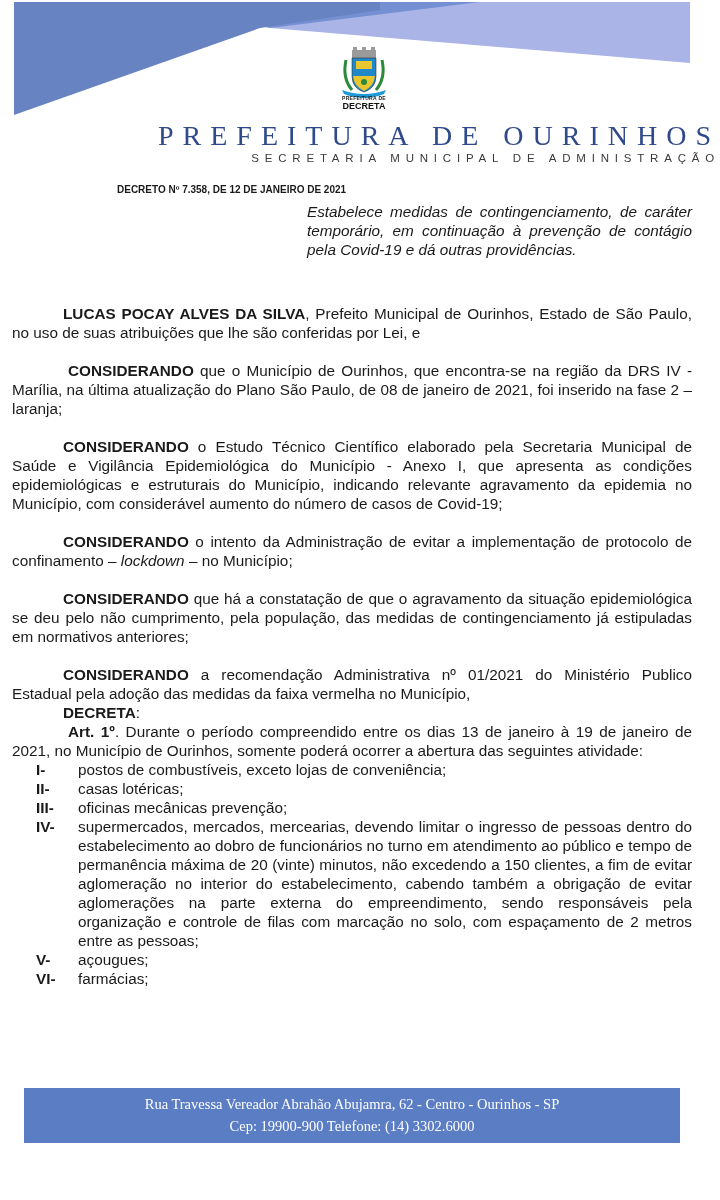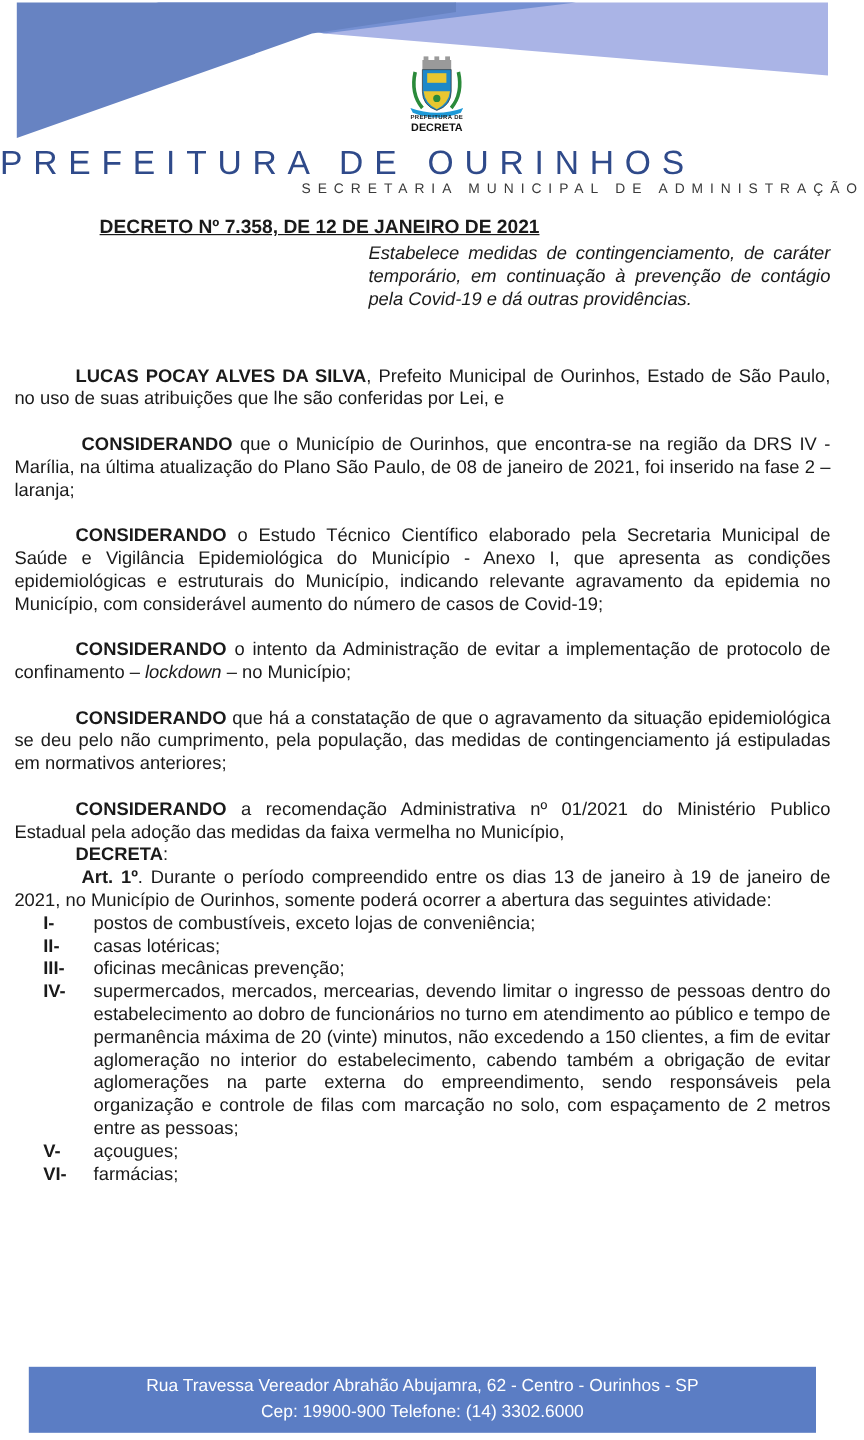--- a/index.html
+++ b/index.html
@@ -6,48 +6,48 @@
   body {
     width:720px; height:1200px; background:#ffffff; position:relative; overflow:hidden;
     font-family:"Liberation Sans", sans-serif; color:#1a1a1a;
   }
   .hdr-shapes { position:absolute; left:0; top:0; width:720px; height:170px; }
   .logo { position:absolute; left:336px; top:46px; width:56px; height:66px; }
   .logo-caption { position:absolute; left:322px; top:96px; width:84px; text-align:center; line-height:1; }
   .logo-caption .small { font-size:5px; font-weight:bold; letter-spacing:0.3px; display:block; color:#222; }
   .logo-caption .big { font-size:9px; font-weight:bold; display:block; color:#111; margin-top:1px; }
   .org-title {
-    position:absolute; left:0; width:720px; top:120px; text-align:left;
-    font-family:Liberation Sans, sans-serif; font-size:28px; letter-spacing:9px; color:#2f4a8a;
+    position:absolute; left:0; width:720px; top:120px; text-align:right;
+    font-family:Liberation Serif, serif; font-size:28px; letter-spacing:9px; color:#2f4a8a;
   }
   .org-sub {
     position:absolute; left:0; width:720px; top:152px; text-align:right;
     font-family:Liberation Sans, sans-serif; font-size:11.5px; letter-spacing:5.8px; color:#3a3a3a;
   }
   .doc { position:absolute; left:12px; top:180px; width:680px; font-size:15.3px; line-height:19px; }
   .decree-title {
-    margin-left:71px; font-weight:bold; text-decoration:underline; font-size:16px; line-height:20px;
+    margin-left:105px; font-weight:bold; font-size:10px; line-height:20px;
   }
   .ementa {
     margin-left:295px; margin-top:2px; font-style:italic; text-align:justify; line-height:19px;
   }
   p { margin:0; text-align:justify; }
   .para { margin-top:19px; text-indent:51px; }
   .para.first { margin-top:45px; }
   .para.ind2 { text-indent:56px; }
   b { font-weight:bold; }
   .decreta { text-indent:51px; }
   .art { text-indent:56px; margin-top:0; }
   .items { margin-top:0; }
   .item { display:flex; }
   .item .num { width:42px; padding-left:24px; font-weight:bold; flex:0 0 auto; }
   .item .txt { flex:1; text-align:justify; }
   .footer {
-    position:absolute; left:24px; top:1139px; width:656px; height:55px; background:#5b7dc4;
-    color:#ffffff; text-align:center; font-family:Liberation Sans, sans-serif; font-size:14.5px; line-height:22px;
+    position:absolute; left:24px; top:1088px; width:656px; height:55px; background:#5b7dc4;
+    color:#ffffff; text-align:center; font-family:Liberation Serif, serif; font-size:14.5px; line-height:22px;
     padding-top:5px; box-sizing:border-box;
   }
 </style>
 </head>
 <body>
 
 <svg class="hdr-shapes" viewBox="0 0 720 170">
   <polygon points="380,2 690,2 690,63 270,28" fill="#aab4e6"></polygon>
   <polygon points="130,2 480,2 270,28" fill="#7590d2"></polygon>
   <polygon points="14,2 380,2 380,10 260,28 14,115" fill="#6783c2"></polygon>

